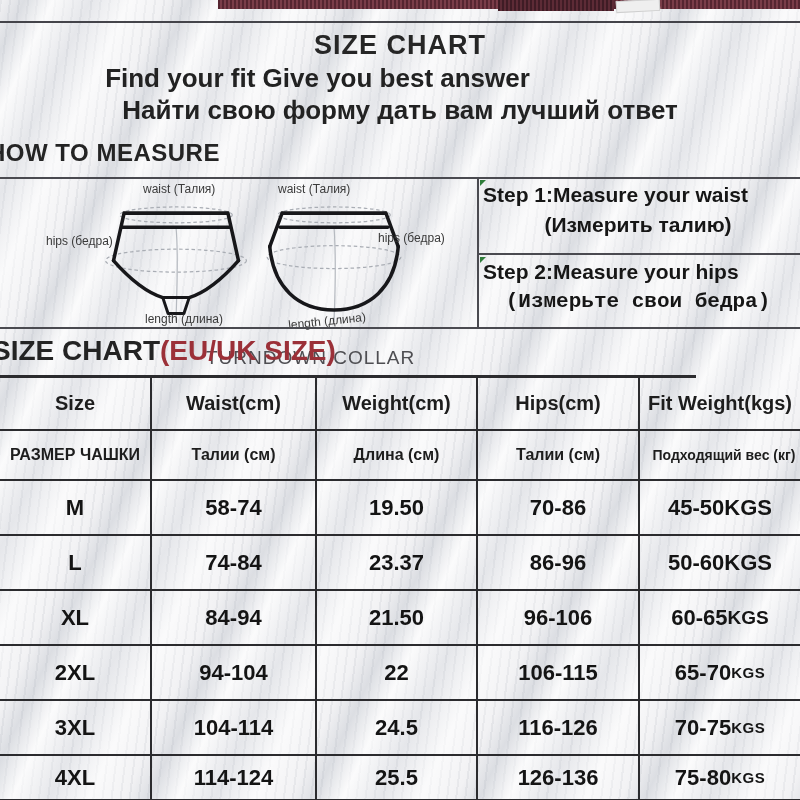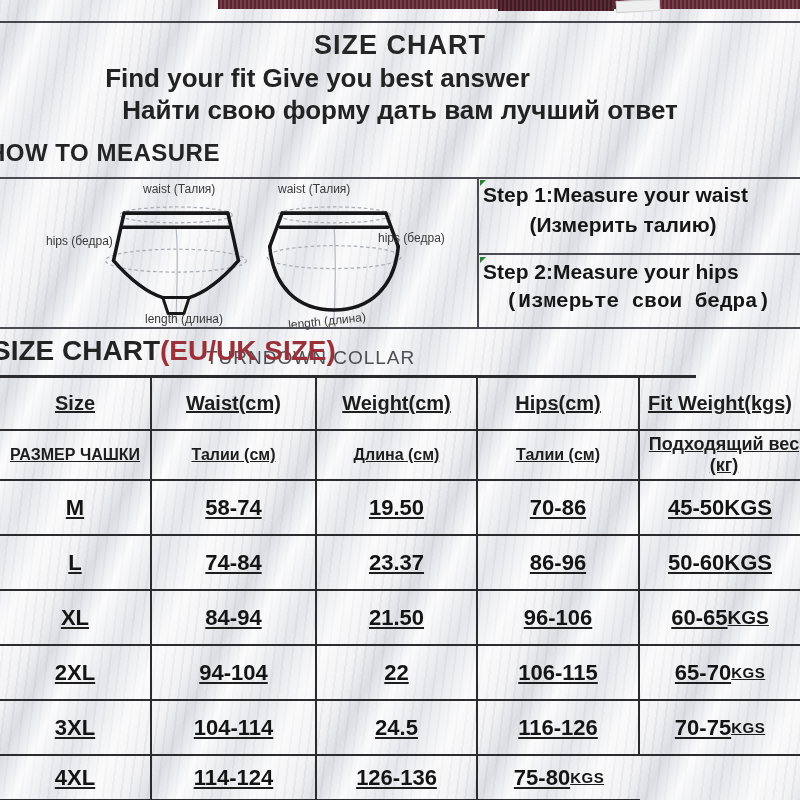--- a/index.html
+++ b/index.html
@@ -38,28 +38,28 @@
   .steps-border-left{left:477px;top:177px;width:2px;height:150px;background:#4a4a50;}
   .step-text{font-size:21px;font-weight:bold;color:#161616;white-space:nowrap;}
   .green-tri{width:0;height:0;border-top:6px solid #2f7d3a;border-right:6px solid transparent;}
   
   .chart-heading{left:-8px;top:335px;font-size:28px;font-weight:bold;white-space:nowrap;z-index:3;}
   .watermark{left:206px;top:347px;font-size:19px;color:#4e4e52;letter-spacing:1px;z-index:2;white-space:nowrap;}
   
   .size-table{left:0;top:375px;width:696px;height:423px;display:grid;
     grid-template-columns:152px 165px 161px 162px 160px;
     grid-template-rows:53px 50px 55px 55px 55px 55px 55px 45px;
-    border-top:3px solid #2b2b2e;z-index:1;text-decoration:underline;}
+    border-top:3px solid #2b2b2e;z-index:1;}
   .c{display:flex;align-items:center;justify-content:center;
      border-right:2px solid #2b2b2e;border-bottom:2px solid #2b2b2e;
      box-sizing:border-box;text-align:center;}
   .c.last{border-right:none;}
   .hdr-en{font-size:20px;font-weight:bold;color:#1d1d1d;}
   .hdr-ru{font-size:16px;font-weight:bold;color:#1d1d1d;}
-  .hdr-ru-sm{font-size:18px;font-weight:bold;color:#1d1d1d;padding-left:8px;}
+  .hdr-ru-sm{font-size:14px;font-weight:bold;color:#1d1d1d;padding-left:8px;}
   .val{font-size:22px;font-weight:bold;color:#141414;}
   .unit{font-size:22px;font-weight:bold;color:#141414;}
   .unit-sm{font-size:15px;font-weight:bold;letter-spacing:0.5px;color:#141414;}
   svg{display:block;}
 </style>
 </head>
 <body>
 
 <div class="stage">
 
@@ -102,21 +102,21 @@
   <div class="abs diagram-label" style="left:378px;top:231px;">hips (бедра)</div>
   <div class="abs diagram-label" style="left:145px;top:312px;">length (длина)</div>
   <div class="abs diagram-label" style="left:288px;top:314px;transform:rotate(-6deg);">length (длина)</div>
 
   <div class="abs steps-border-left"></div>
   <div class="abs line" style="left:477px;top:253px;width:323px;height:2px;"></div>
   <div class="abs green-tri" style="left:480px;top:180px;"></div>
   <div class="abs green-tri" style="left:480px;top:257px;"></div>
 
   <div class="abs step-text" style="left:483px;top:183px;">Step 1:Measure your waist</div>
-  <div class="abs step-text" style="left:468px;top:213px;width:310px;text-align:center;">(Измерить талию)</div>
+  <div class="abs step-text" style="left:483px;top:213px;width:310px;text-align:center;">(Измерить талию)</div>
   <div class="abs step-text" style="left:483px;top:260px;">Step 2:Measure your hips</div>
   <div class="abs step-text" style="left:483px;top:290px;width:310px;text-align:center;font-family:Liberation Mono, monospace;">(Измерьте свои бедра)</div>
 
   <div class="abs line" style="left:0;top:327px;width:800px;height:2px;"></div>
 
   <div class="abs watermark">TURNDOWN COLLAR</div>
   <div class="abs chart-heading"><span style="color:#232323;">SIZE CHART</span><span id="redpart" style="color: rgb(155, 48, 56); margin-top: 45px;">(EU/UK SIZE)</span></div>
 
   <div class="abs size-table">
 
@@ -172,20 +172,21 @@
     <div class="c val">104-114</div>
     <div class="c val">24.5</div>
     <div class="c val">116-126</div>
     <div class="c last">
         <span class="val">70-75</span>
         <span class="unit-sm">KGS</span>
       </div>
 
     <div class="c val">4XL</div>
     <div class="c val">114-124</div>
+    <div class="c val">25.5</div>
     <div class="c val">126-136</div>
     <div class="c last">
         <span class="val">75-80</span>
         <span class="unit-sm">KGS</span>
       </div>
   </div>
 
 </div>
 
 </body></html>

